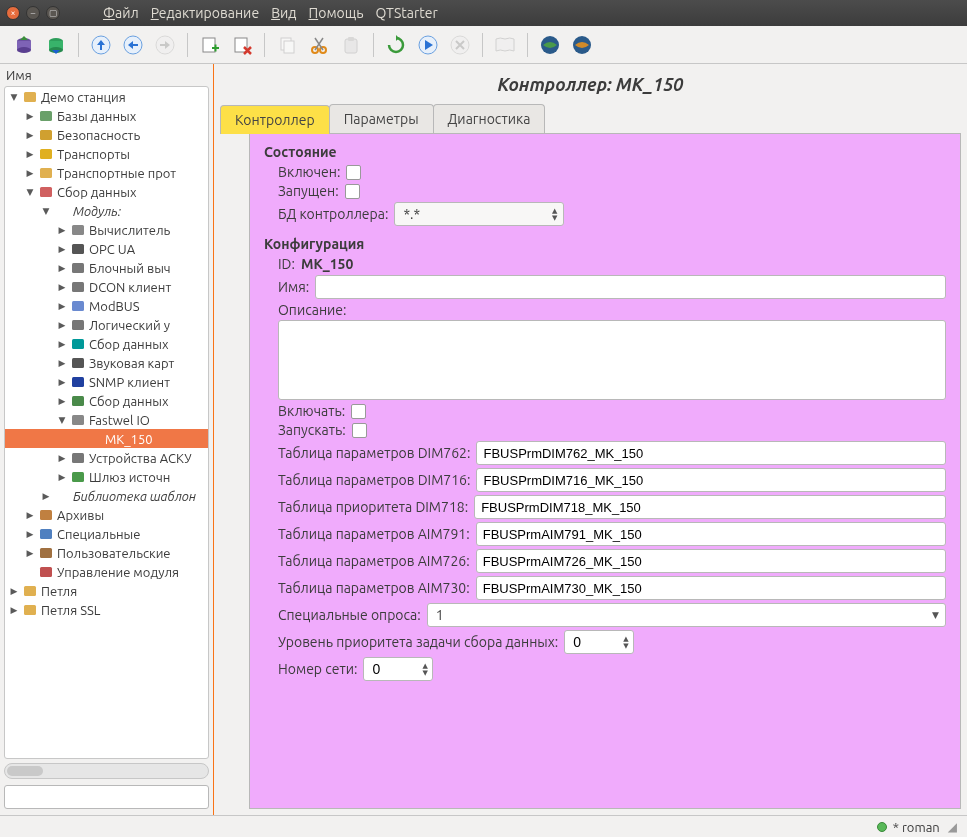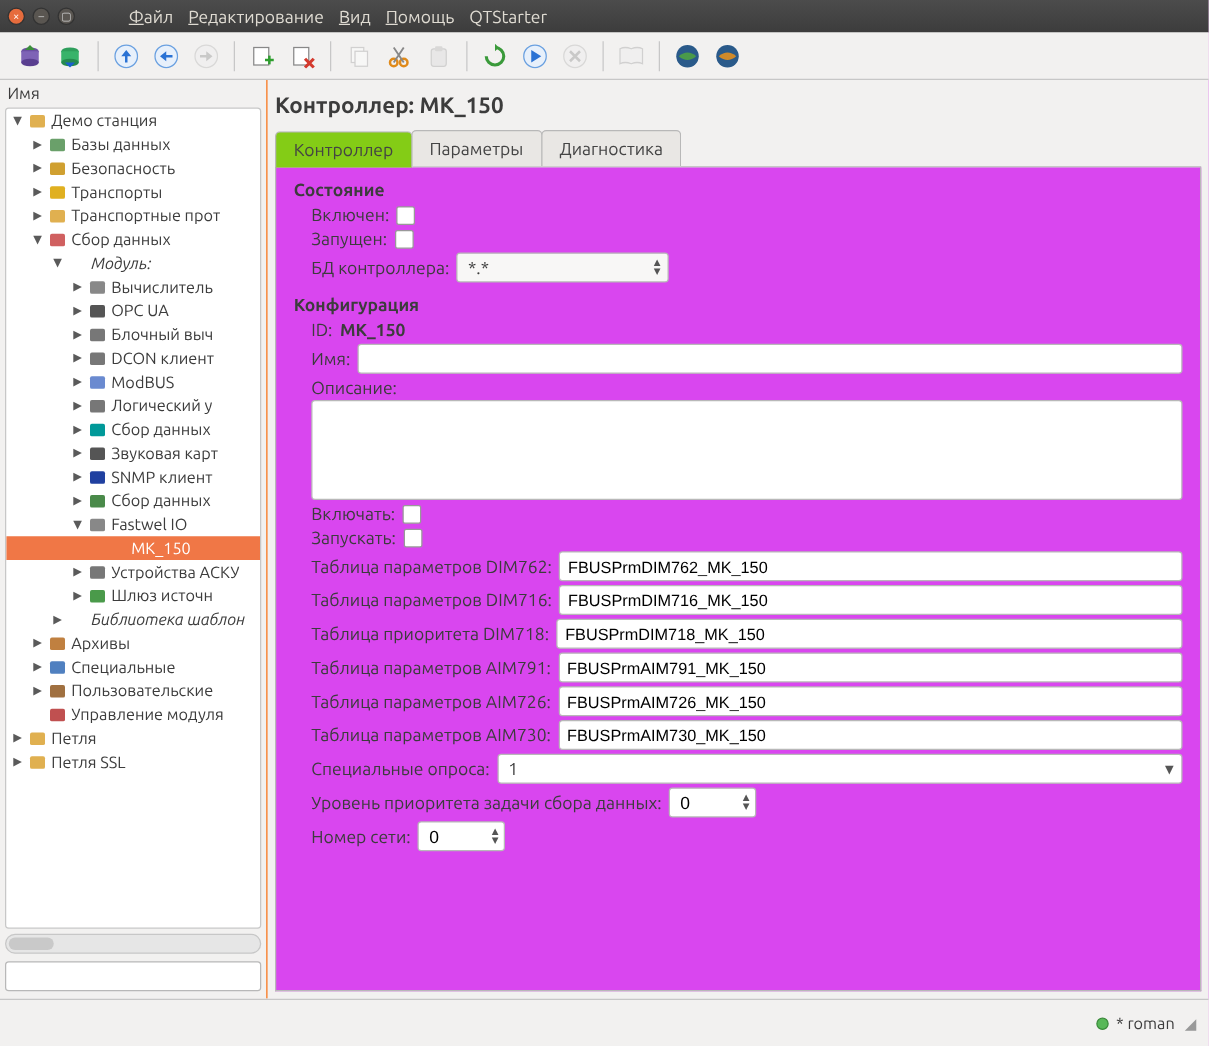--- a/index.html
+++ b/index.html
@@ -115,52 +115,55 @@
   background: #fff;
   font-size: 13px;
 }
 .right-panel {
   flex: 1;
   display: flex; flex-direction: column;
   padding: 4px 6px 6px 6px;
   overflow: hidden;
 }
 .page-title {
+  text-align: center;
   font-size: 18px;
   font-weight: bold;
+  font-style: italic;
   padding: 6px 0 10px 0;
 }
 .tabs {
   display: flex;
   border-bottom: 1px solid #b8b8b8;
   gap: 0;
 }
 .tab {
   padding: 6px 14px;
   border: 1px solid #b8b8b8;
   border-bottom: none;
   background: #e9e7e4;
   border-radius: 4px 4px 0 0;
   margin-right: -1px;
   font-size: 14px;
   color:#444;
 }
 .tab.active {
-  background: #84cc16;
+  background: #fde047;
   position: relative;
   top: 1px;
   font-weight: normal;
 }
 .tab-body {
   flex: 1;
   border: 1px solid #b8b8b8;
   border-top: none;
-  background: #d946ef;
+  background: #f0abfc;
   padding: 10px 14px;
   overflow: auto;
+  margin-left: 29px;
 }
 .section-head {
   font-weight: bold;
   font-size: 14px;
   margin-bottom: 4px;
 }
 .form-row {
   display: flex; align-items: center;
   gap: 6px;
   margin: 3px 0;
@@ -191,21 +194,21 @@
   font-size:13px; padding:4px;
 }
 .spinner {
   display:flex; align-items:center;
   border:1px solid #b8b8b8; border-radius:3px;
   height:24px; background:#fff;
   padding:0 4px 0 8px;
 }
 .spinner input { border:none; outline:none; width:50px; font-size:14px; }
 .statusbar {
-  height: 38px;
+  height: 22px;
   border-top: 1px solid #c7c7c7;
   display: flex; align-items: center;
   justify-content: flex-end;
   padding: 0 10px;
   font-size: 13px;
   background:#f2f1f0;
 }
 .status-led {
   width:10px;height:10px;border-radius:5px;background:#58b858;border:1px solid #3a8a3a;margin-right:6px;
 }

